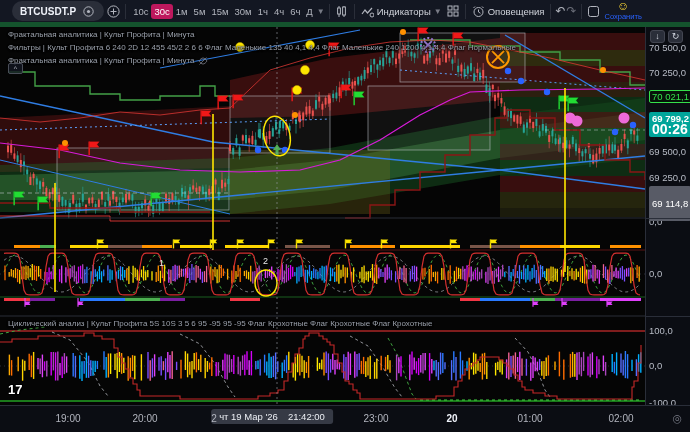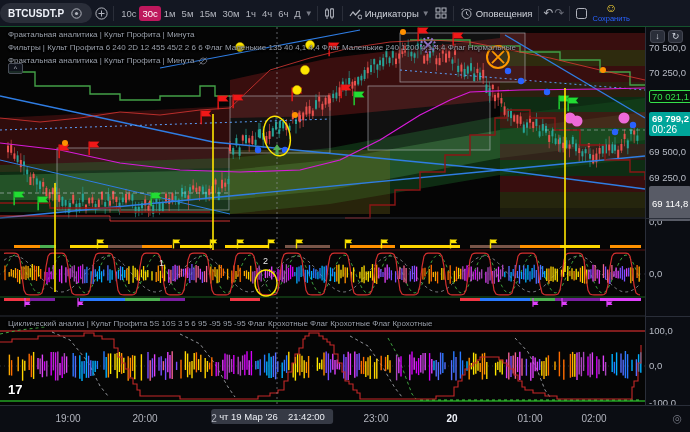--- a/index.html
+++ b/index.html
@@ -1,19 +1,19 @@
 <!DOCTYPE html>
 <html><head>
 <meta charset="utf-8">
 <style>
 *{margin:0;padding:0;box-sizing:border-box}
 html,body{width:690px;height:432px;overflow:hidden}
 body{background:#000;font-family:"Liberation Sans","DejaVu Sans",sans-serif;position:relative;color:#d1d4dc}
 
-.toolbar{position:absolute;left:0;top:0;width:690px;height:27px;background:#131722;border-bottom:1px solid #14532d;display:flex;align-items:center;gap:1px;padding:0 0;font-size:10px;white-space:nowrap;z-index:5}
+.toolbar{position:absolute;left:0;top:0;width:690px;height:27px;background:#131722;border-bottom:5px solid #14532d;display:flex;align-items:center;gap:1px;padding:0 12px;font-size:10px;white-space:nowrap;z-index:5}
 .tb-sep{width:1px;height:15px;background:#2a2e39;margin:0 3px;flex:0 0 auto}
 .pill{background:#2a2e39;border-radius:11px;padding:2px 8px;font-weight:bold;font-size:10px;color:#f0f3fa;display:flex;align-items:center;gap:4px}
 .cbtn{width:16px;height:16px;border-radius:50%;display:flex;align-items:center;justify-content:center;color:#b2b5be}
 .tf{padding:2px 3px;border-radius:3px;color:#b2b5be;font-size:9.5px}
 .tf.active{background:#be185d;color:#fff}
 .tbtn{display:flex;align-items:center;gap:3px;color:#d1d4dc;padding:1px 2px;font-size:9.5px}
 .caret{color:#787b86;font-size:8px}
 .glyph{color:#b2b5be;font-size:12px;line-height:12px}
 .save{display:flex;flex-direction:column;align-items:center;line-height:9px;padding:0 2px}
 .save .top{font-size:9px;color:#e8eaed}
@@ -24,21 +24,21 @@
 #chart{position:absolute;left:0;top:0}
 .legend{position:absolute;font-size:8px;color:#9aa0ab;white-space:nowrap;text-shadow:0 1px 2px #000,0 0 2px #000;z-index:3;display:flex;align-items:center;gap:3px}
 .eyeoff{opacity:.8}
 .collapse{position:absolute;left:8px;top:36px;width:15px;height:11px;border:1px solid #4a4e59;border-radius:2px;color:#b2b5be;font-size:7px;line-height:9px;text-align:center;background:#131722cc;z-index:3}
 .logo17{position:absolute;left:8px;top:355px;font-size:13px;font-weight:bold;color:#fff;z-index:3;text-shadow:1px 1px 0 #000,-1px -1px 0 #000,1px -1px 0 #000,-1px 1px 0 #000}
 
 #price-axis{position:absolute;left:645px;top:27px;width:45px;height:378px;background:#0b0d13;border-left:1px solid #2a2e39;font-size:9.5px;color:#b8bcc6;z-index:4}
 .axlabel{position:absolute;left:3px;white-space:nowrap}
 .lab-green{color:#35e04a;border:1px solid #35e04a;border-radius:2px;padding:0 2px;background:#06130a}
 .lab-teal{background:#00a59a;color:#fff;border-radius:2px;padding:1px 3px;line-height:11px;font-weight:bold}
-.lab-teal .cd{font-weight:normal;font-size:10px}
+.lab-teal .cd{font-weight:bold;font-size:14px}
 .lab-gray{background:#585b66;color:#fff;border-radius:2px;padding:12px 3px}
 .ax-sep{position:absolute;left:0;width:45px;height:1px;background:#2a2e39}
 .minibtn{position:absolute;width:15px;height:13px;background:#2a2e39;border:1px solid #434651;border-radius:3px;color:#cfd3dc;font-size:9px;line-height:11px;text-align:center}
 
 #time-axis{position:absolute;left:0;top:405px;width:690px;height:27px;background:#0b0d13;border-top:1px solid #2a2e39;font-size:10px;color:#b2b5be;z-index:4}
 .tlabel{position:absolute;top:7px;transform:translateX(-50%)}
 .tlabel.bold{color:#f0f3fa;font-weight:bold}
 .tt{position:absolute;top:3px;transform:translateX(-50%);background:#363a45;color:#eceff4;border-radius:3px;padding:2px 8px;font-size:9.5px;white-space:nowrap;display:flex;gap:10px}
 .tz{position:absolute;right:8px;top:6px;color:#787b86;font-size:11px}
 </style>
@@ -1251,14 +1251,14 @@
     <span>чт 19 Мар '26</span>
     <span>21:42:00</span>
   </div>
   <span class="tz">◎</span>
 <span class="tlabel" style="left: 68px;">19:00</span>
     <span class="tlabel" style="left: 145px;">20:00</span>
     <span class="tlabel" style="left: 214px;">2</span>
     <span class="tlabel" style="left: 376px;">23:00</span>
     <span class="tlabel bold" style="left: 452px;">20</span>
     <span class="tlabel" style="left: 530px; text-align: right;">01:00</span>
-    <span class="tlabel" style="left: 594px; text-align: right;">02:00</span>
+    <span class="tlabel" style="left: 621px; text-align: right;">02:00</span>
   </div>
 
 </body></html>

